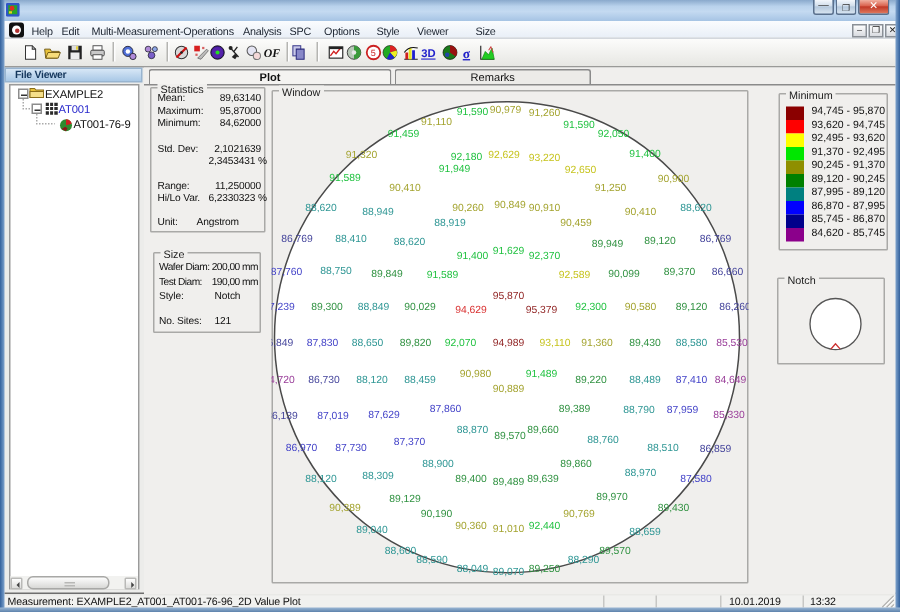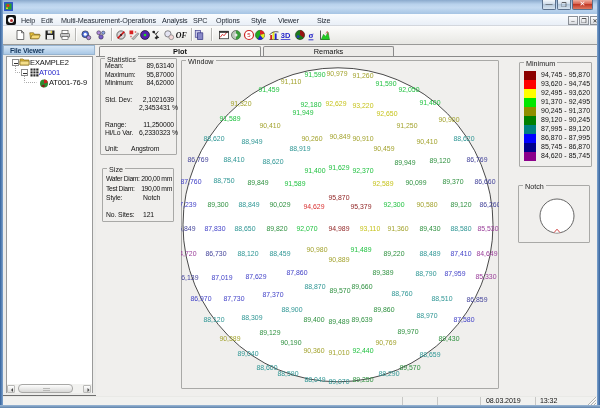--- a/index.html
+++ b/index.html
@@ -472,24 +472,25 @@
 
 <div class="abs gb" style="left:518px;top:185px;width:72px;height:58px">
     <b>Notch</b>
  <svg style="position:absolute;left:0;top:0" width="70" height="56">
   <circle cx="38" cy="30" r="17" fill="#fff" stroke="#555" stroke-width="0.9"></circle>
   <path d="M35 46.7 l3 -3.5 3 3.4" fill="#fff" stroke="#cc3333" stroke-width="0.9"></path>
  </svg>
 </div>
 
 <div class="abs" id="status">
+ <span style="left:2px">Measurement: EXAMPLE2_AT001_AT001-76-96_2D Value Plot</span>
  <div class="sfld" style="left:399px"></div>
  <div class="sfld" style="left:434px"></div>
  <div class="sfld" style="left:477px"></div>
- <span style="left:483px">08.03.2019</span>
+ <span style="left:483px">10.01.2019</span>
  <div class="sfld" style="left:532px"></div>
  <span style="left:537px">13:32</span>
  <svg style="position:absolute;left:585px;top:0" width="9" height="8">
       <g stroke="#b0b0ae" stroke-width="1">
         <path d="M8 0 L0 8 M8 3 L3 8 M8 6 L6 8"></path>
       </g>
       <g stroke="#fdfdfd" stroke-width="0.7">
         <path d="M9 0 L1 8 M9 3 L4 8 M9 6 L7 8"></path>
       </g>
     </svg>

